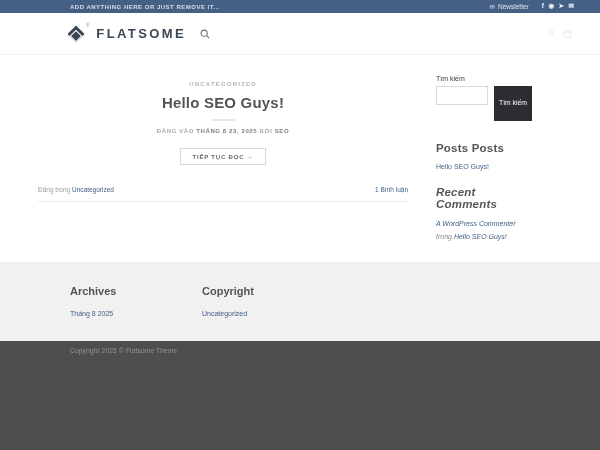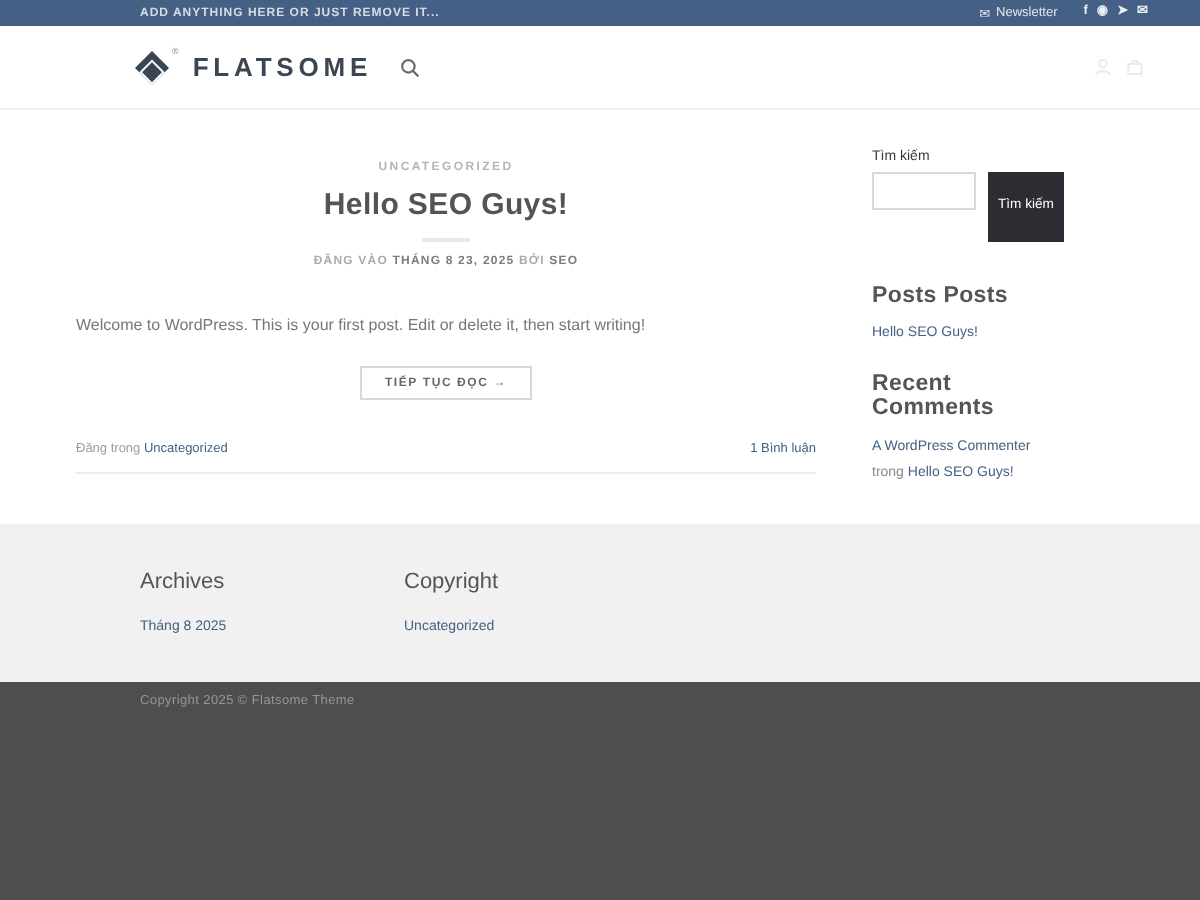--- a/index.html
+++ b/index.html
@@ -94,30 +94,30 @@
     margin-right:6px; font-size:7px; padding:0 3px; outline:none;
   }
   .search-btn {
     width:38px; height:35px; background:#2c2c33; border:none; color:#fff;
     font-size:6.8px; line-height:1.6; cursor:pointer; text-align:center; padding:3px 2px;
     font-family:"Liberation Sans", sans-serif;
   }
   .widget-title { font-size:11.5px; font-weight:700; color:#555; letter-spacing:.2px; }
   .w-recent-posts { margin-top:21px; }
   .widget-link { display:inline-block; font-size:7px; color:#446084; margin-top:9px; cursor:pointer; }
-  .w-recent-comments { margin-top:13px; }
+  .w-recent-comments { margin-top:13px;font-style:italic; }
   .comment-item { margin-top:8px; font-size:7px; line-height:1.8; color:#8a8a8a; }
 
   
   .footer-light {
     position:absolute; top:262px; left:0; width:600px; height:79px;
     background:#f1f1f1; display:flex; padding:23px 0 0 70px;
   }
   .footer-col { width:132px; }
-  .footer-col-title { font-size:11px; font-weight:400; color:#555; }
+  .footer-col-title { font-size:11px; font-weight:700; color:#555; }
   .footer-col .widget-link { margin-top:13px; }
   .footer-dark {
     position:absolute; top:341px; left:0; width:600px; height:109px;
     background:#4e4e4e; padding:6px 0 0 70px;
   }
   .copyright { font-size:6.5px; color:#969696; letter-spacing:.2px; }
 
   svg { display:block; }
 </style>
 </head>
@@ -168,21 +168,20 @@
   <div class="main">
     <div class="content-col">
       <div class="article-head">
         <span class="cat-label">UNCATEGORIZED</span>
         <div class="post-title">Hello SEO Guys!</div>
         <div class="title-divider"></div>
         <div class="post-meta-line">
           <span>ĐĂNG VÀO </span><span class="strong">THÁNG 8 23, 2025</span><span> BỞI </span><span class="strong">SEO</span>
         </div>
       </div>
-      <div class="excerpt">Welcome to WordPress. This is your first post. Edit or delete it, then start writing!</div>
       <div class="readmore-row">
         <button class="readmore-btn">TIẾP TỤC ĐỌC →</button>
       </div>
       <div class="entry-meta-row">
         <div>
           <span>Đăng trong </span><span class="link">Uncategorized</span>
         </div>
         <span class="link">1 Bình luận</span>
       </div>
     </div>

